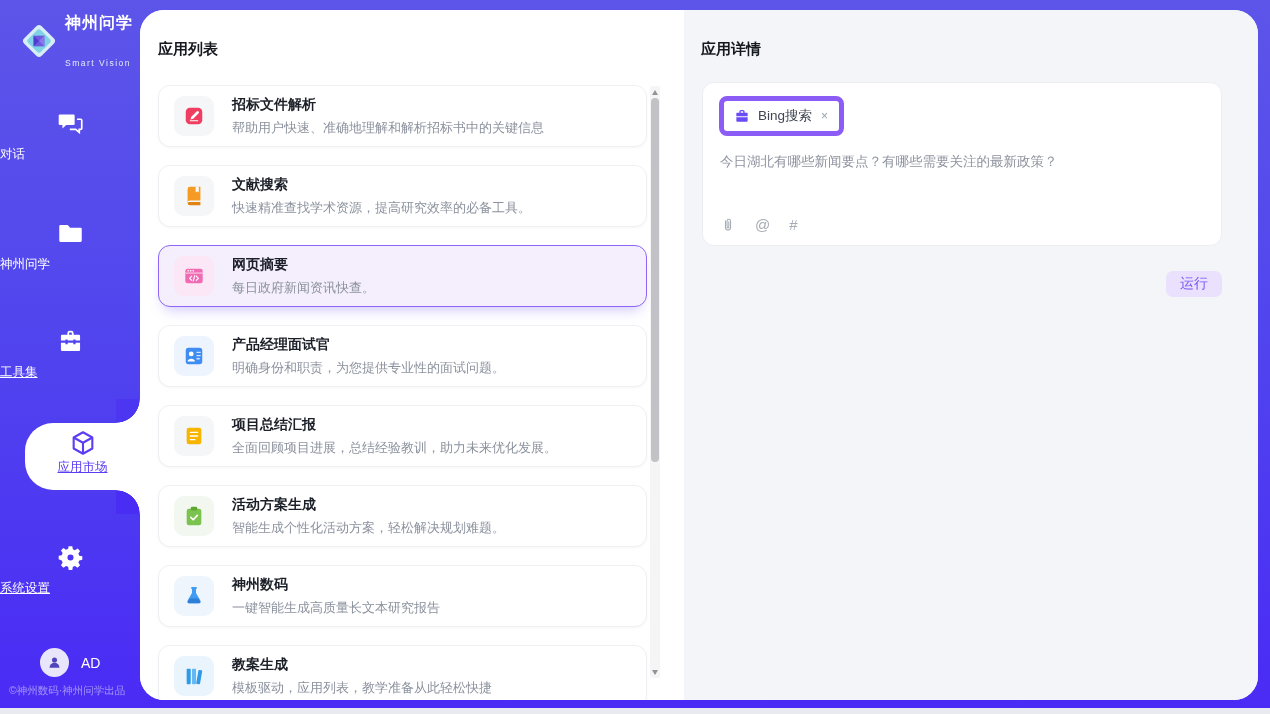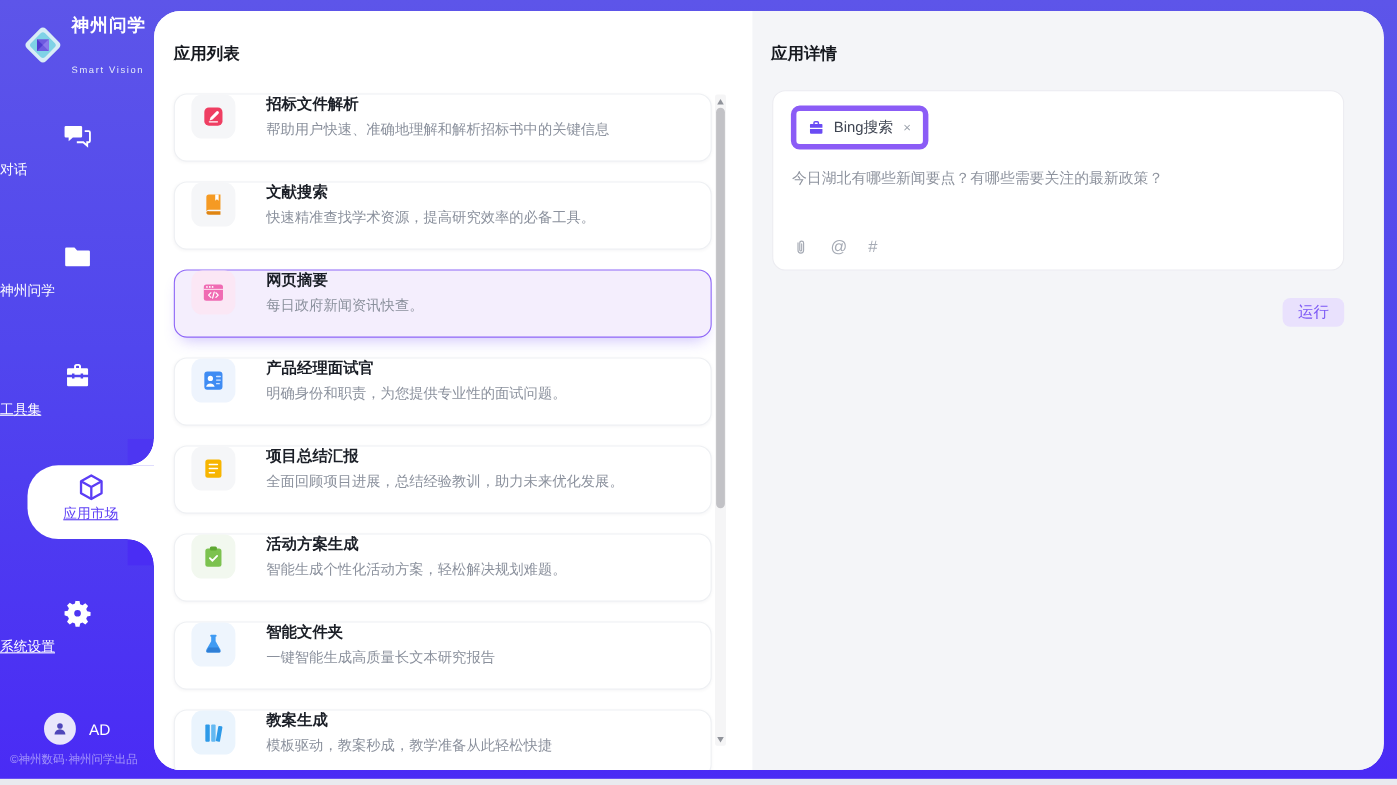--- a/index.html
+++ b/index.html
@@ -31,21 +31,21 @@
   
   .content { position:absolute; left:140px; top:10px; width:1118px; height:690px;
              background:#fff; border-radius:24px; overflow:hidden; display:flex; }
   .panel-title { font-size:15px; font-weight:bold; color:#15181e; }
 
   
   .list-panel { position:relative; width:544px; background:#fff; }
   .list-panel .panel-title { position:absolute; left:18px; top:30px; }
   .cards { position:absolute; left:18px; top:75px; width:489px; display:flex; flex-direction:column; gap:18px; }
   .card { height:62px; border:1px solid #eef0f3; border-radius:12px; background:#fff;
-          display:flex; align-items:flex-start; padding:0 15px; gap:28px; cursor:pointer;
+          display:flex; align-items:center; padding:0 15px; gap:18px; cursor:pointer;
           box-shadow:0 1px 3px rgba(20,20,40,.04); }
   .card.selected { border:1px solid #8e66f7; background:#f4eefd;
                    box-shadow:0 8px 14px -6px rgba(109,77,245,.35); }
   .card-icon { flex:0 0 40px; width:40px; height:40px; border-radius:10px; background:#f5f6f8;
                display:flex; align-items:center; justify-content:center; }
   .card-title { font-size:14px; font-weight:bold; color:#1b1f27; }
   .card-desc { margin-top:5px; font-size:13px; color:#8b919d; }
   .scrollbar { position:absolute; left:510px; top:76px; width:10px; height:592px; background:#f5f5f6; border-radius:2px; }
   .sb-arrow { position:absolute; left:0; width:10px; height:10px; display:flex; align-items:center; justify-content:center; cursor:pointer; }
   .sb-arrow.up { top:1px; } .sb-arrow.down { bottom:1px; }
@@ -240,36 +240,36 @@
 
       <div class="card">
         <span class="card-icon" style="background:#eef5fd">
           <svg width="22" height="22" viewBox="0 0 24 24">
             <path fill="#3f9bf3" d="M9.8 3.5h4.4v5.2l4.7 8.1a2 2 0 0 1-1.7 3H6.8a2 2 0 0 1-1.7-3l4.7-8.1V3.5z"></path>
             <path fill="#2f7fd6" d="M7.2 14.8h9.6l1.9 3.3a1 1 0 0 1-.9 1.7H6.2a1 1 0 0 1-.9-1.7z"></path>
             <rect x="8.8" y="2.3" width="6.4" height="2" rx="1" fill="#3f9bf3"></rect>
           </svg>
         </span>
         <div>
-          <div class="card-title">智能文件夹</div>
+          <div class="card-title">神州数码</div>
           <div class="card-desc">一键智能生成高质量长文本研究报告</div>
         </div>
       </div>
 
       <div class="card">
         <span class="card-icon" style="background:#eaf4fd">
           <svg width="22" height="22" viewBox="0 0 24 24">
             <rect x="4" y="4" width="4.4" height="17" rx="1" fill="#2e9ae8"></rect>
             <rect x="9.8" y="4" width="4.4" height="17" rx="1" fill="#64b9f2"></rect>
             <rect x="15.6" y="5.5" width="4.2" height="15.5" rx="1" fill="#2e9ae8" transform="rotate(10 17.7 13.2)"></rect>
           </svg>
         </span>
         <div>
           <div class="card-title">教案生成</div>
-          <div class="card-desc">模板驱动，教案秒成，教学准备从此轻松快捷</div>
+          <div class="card-desc">模板驱动，应用列表，教学准备从此轻松快捷</div>
         </div>
       </div>
 
     </div>
 
     <div class="scrollbar">
       <span class="sb-arrow up">
           <span class="tri-up"></span>
         </span>
       <span class="sb-thumb"></span>

